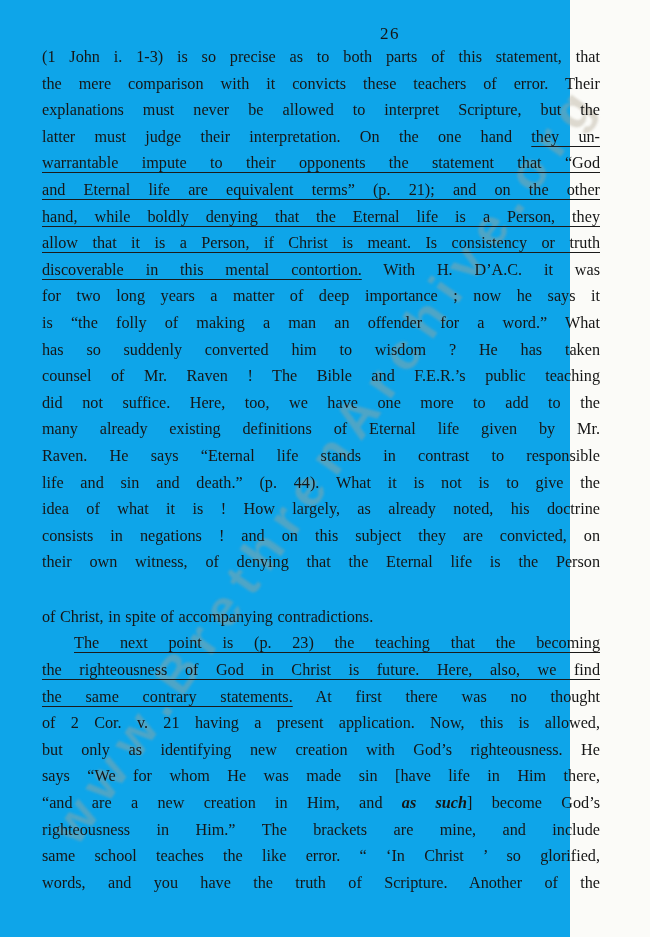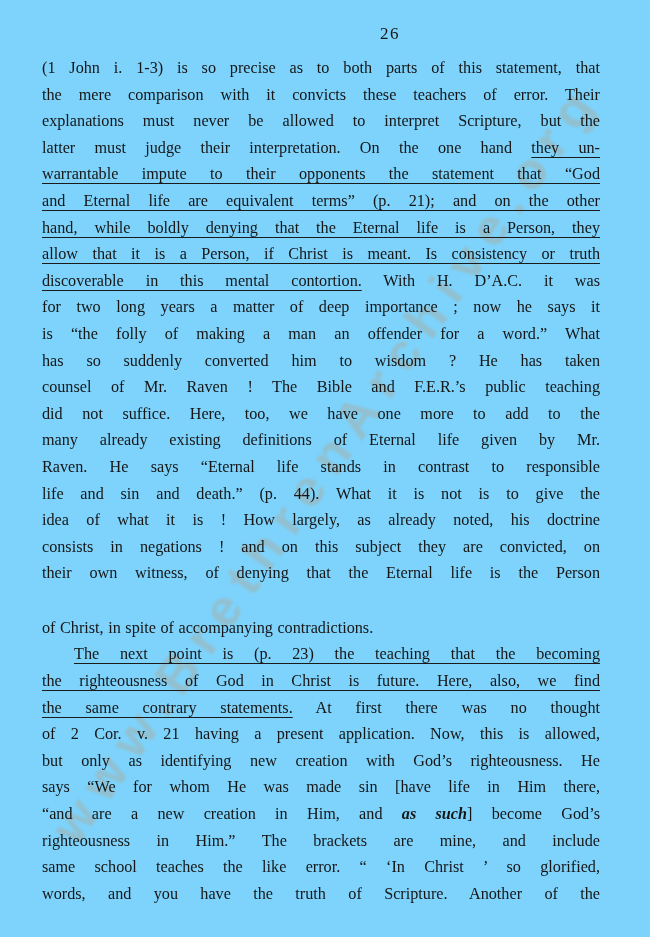--- a/index.html
+++ b/index.html
@@ -6,23 +6,23 @@
     margin: 0;
     padding: 0;
     width: 650px;
     height: 937px;
     background: #fbfbf8;
     overflow: hidden;
     font-family: "Liberation Serif", "DejaVu Serif", serif;
   }
   .page {
     position: relative;
-    width: 650px;
+    width: 570px;
     height: 937px;
-    background: #7dd3fc;
+    background: #0ea5e9;
     color: #161616;
   }
   .watermark {
     position: absolute;
     left: -230px;
     top: 432px;
     width: 1110px;
     text-align: center;
     transform: rotate(-55deg);
     transform-origin: center center;
@@ -42,21 +42,21 @@
     left: 42px;
     width: 558px;
     text-align: center;
     font-size: 17px;
     letter-spacing: 1.5px;
     transform: translateX(69px);
     z-index: 1;
   }
   .text-block {
     position: absolute;
-    top: 55px;
+    top: 44px;
     left: 42px;
     width: 558px;
     z-index: 1;
     font-size: 16.2px;
     line-height: 26.6px;
     word-spacing: 0.5px;
   }
   .line {
     height: 26.6px;
     overflow: hidden;

